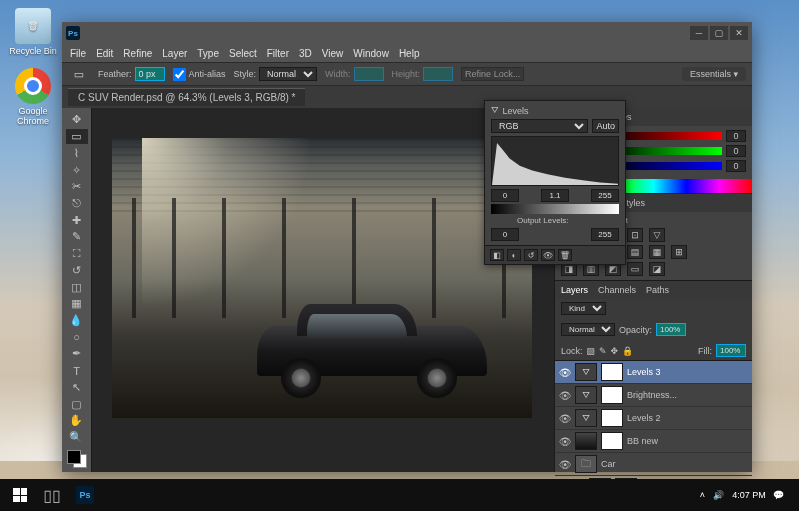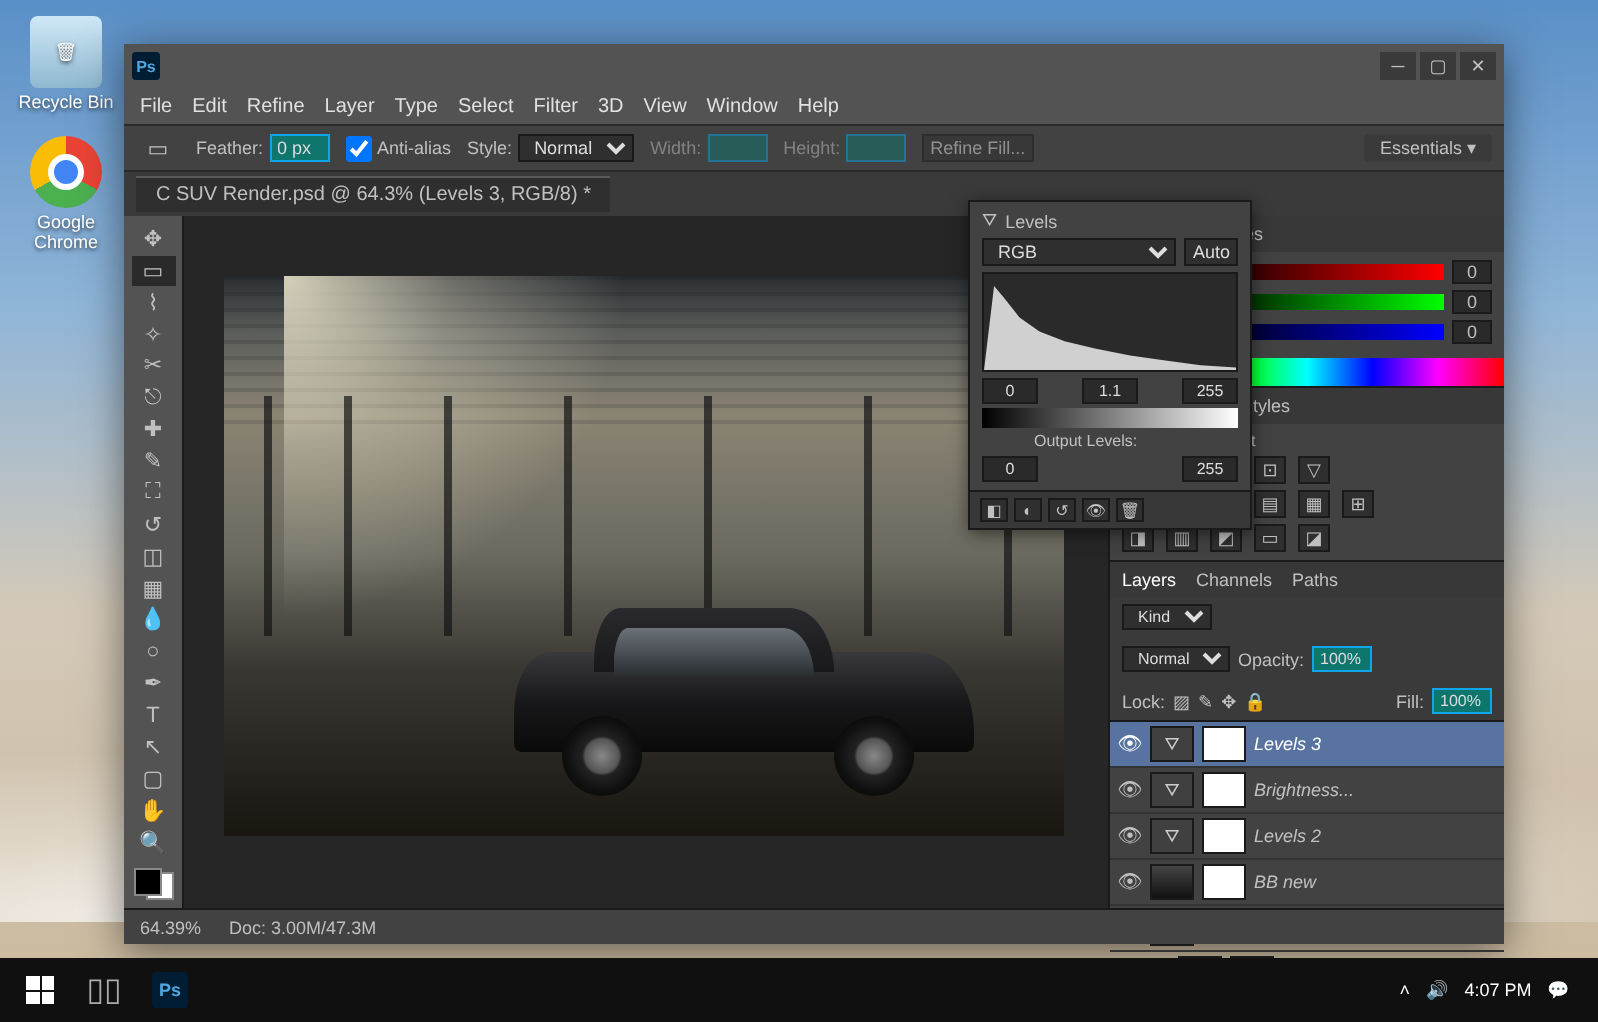--- a/index.html
+++ b/index.html
@@ -87,21 +87,21 @@
 .adj-row { display: flex; gap: 6px; margin-top: 3px; }
 .adj-icon { width: 16px; height: 14px; background: #2f2f2f; border: 1px solid #1a1a1a; cursor: pointer; display:flex; align-items:center; justify-content:center; font-size:9px; }
 .layers-controls { display: flex; gap: 4px; padding: 3px 6px; align-items: center; background: #3a3a3a; border-bottom: 1px solid #1a1a1a; flex-wrap: wrap; }
 .layers-controls .opt-select, .layers-controls .opt-input { height: 13px; font-size: 8px; }
 .layer-list { max-height: 180px; overflow-y: auto; }
 .layer-row { display: flex; align-items: center; gap: 4px; padding: 2px 4px; border-bottom: 1px solid #333; cursor: pointer; }
 .layer-row.selected { background: #5873a0; color: #fff; }
 .layer-eye { width: 12px; height: 12px; display: flex; align-items: center; justify-content: center; font-size: 10px; }
 .layer-thumb { width: 22px; height: 18px; background: #888; border: 1px solid #1a1a1a; }
 .layer-mask { width: 22px; height: 18px; background: #fff; border: 1px solid #1a1a1a; }
-.layer-name { flex: 1; font-size: 9px; font-style: italic; }
+.layer-name { flex: 1; font-size: 9px; }
 
 
 .properties-panel { position: absolute; top: 78px; left: 422px; width: 142px; background: #424242; border: 1px solid #1a1a1a; color: #c0c0c0; font-size: 9px; box-shadow: 0 2px 8px rgba(0,0,0,0.5); }
 .prop-header { height: 16px; background: #383838; display: flex; align-items: center; padding: 0 6px; cursor: move; }
 .prop-body { padding: 4px 6px; }
 .prop-row { display: flex; align-items: center; gap: 4px; margin-bottom: 3px; }
 .histogram { position: relative; height: 50px; background: #2a2a2a; border: 1px solid #1a1a1a; margin: 3px 0; }
 .histogram svg { width: 100%; height: 100%; display: block; }
 .gradient-strip { height: 10px; background: linear-gradient(to right, #000, #fff); margin: 2px 0; }
 .levels-inputs { display: flex; justify-content: space-between; gap: 2px; }
@@ -178,21 +178,21 @@
         <select class="opt-select"><option>Normal</option></select>
       </div>
     <div class="opt-field" style="opacity:.5">
         <span>Width:</span>
         <input class="opt-input" disabled="" style="">
       </div>
     <div class="opt-field" style="opacity:.5">
         <span>Height:</span>
         <input class="opt-input" disabled="" style="">
       </div>
-    <button class="opt-select" style="opacity:.5">Refine Fill...</button>
+    <button class="opt-select" style="opacity:.5">Refine Lock...</button>
     <div class="essentials-pill"><span>Essentials</span> ▾</div>
   </div>
 
   <div class="ps-tabbar">
     <div class="ps-tab">C SUV Render.psd @ 64.3% (Levels 3, RGB/8) *</div>
   </div>
 
   <div class="ps-body">
 
     <div class="ps-toolbox">
@@ -374,24 +374,20 @@
               <div class="layer-thumb" style="background: linear-gradient(rgb(68, 68, 68), rgb(17, 17, 17));"></div>
               <div class="layer-mask"></div>
               <div class="layer-name">Car</div>
             </div>
           </div>
 
       </div>
     </div>
   </div>
 
-  <div class="ps-status">
-    <span>64.39%</span>
-    <span>Doc: 3.00M/47.3M</span>
-  </div>
 
   <div class="properties-panel">
     <div class="prop-body">
       <div class="prop-row">
           <span>⛛</span>
           <span>Levels</span>
         </div>
       <div class="prop-row">
           <select class="opt-select" style="flex:1"><option>RGB</option></select>
           <button class="opt-select">Auto</button>

